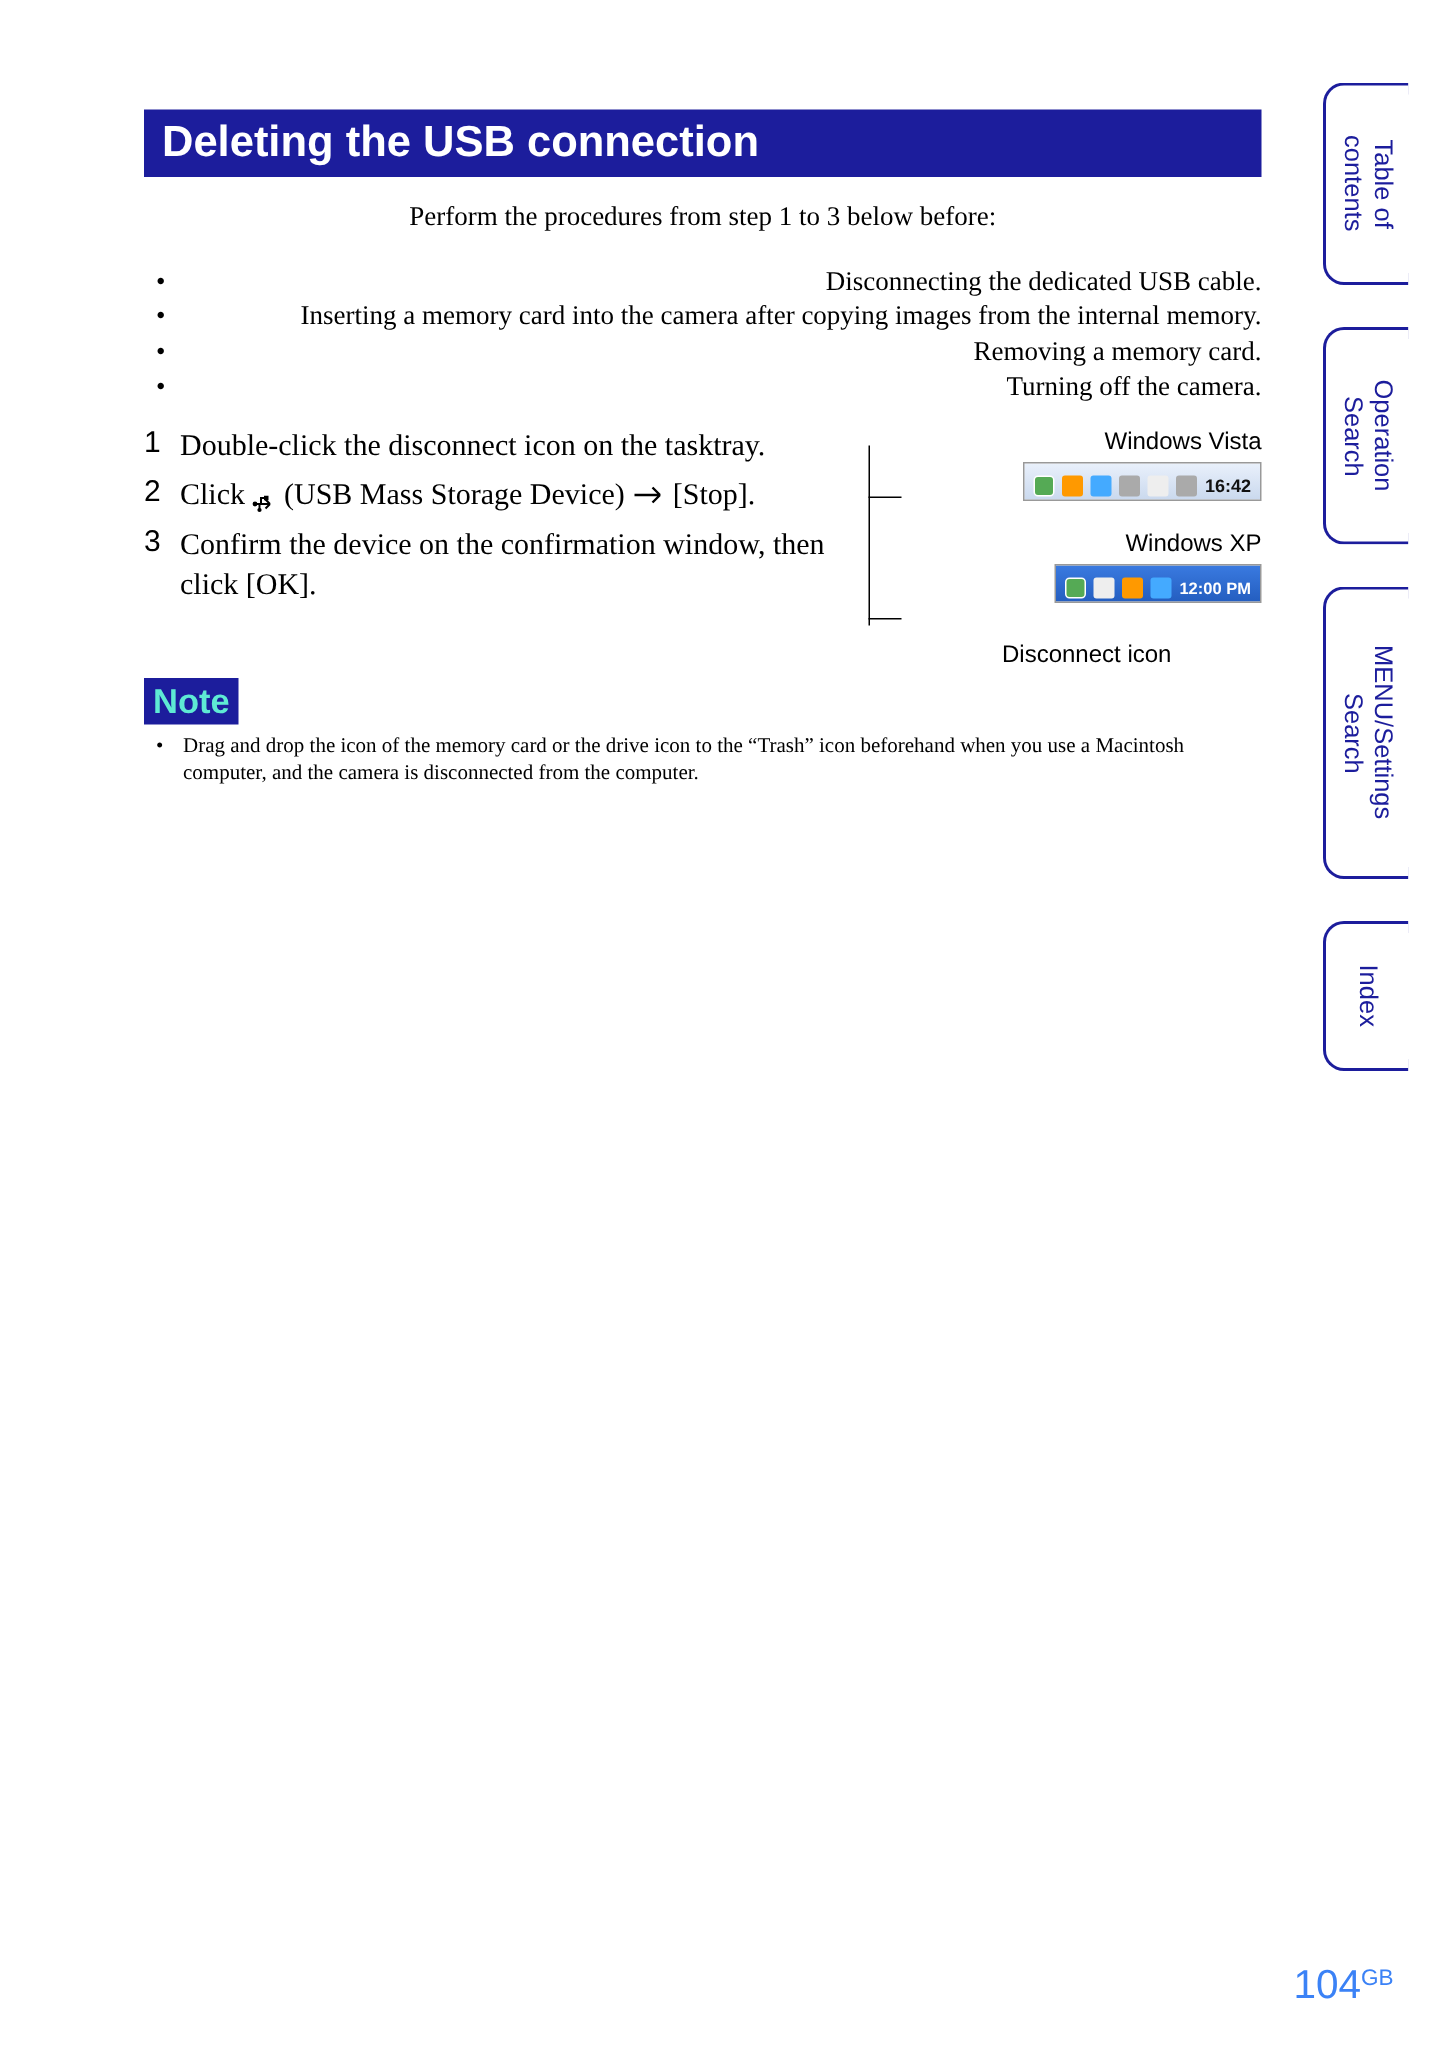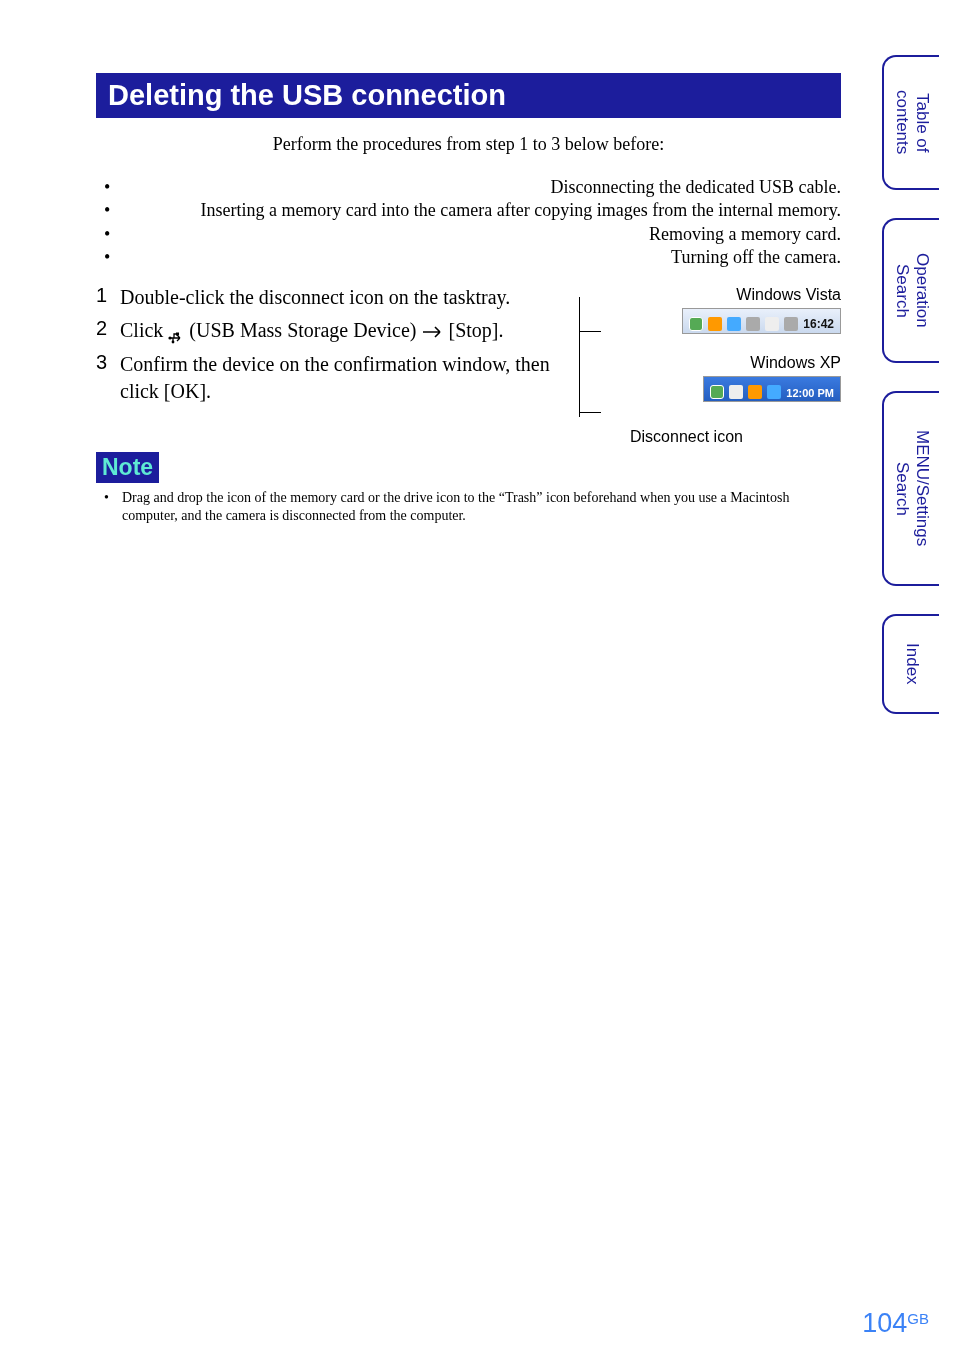--- a/index.html
+++ b/index.html
@@ -116,21 +116,21 @@
     }
     .tray-icon.green { background: #5a5; border: 1px solid #fff; border-radius: 3px; }
     .tray-icon.blue { background: #4af; }
     .tray-icon.orange { background: #f90; }
     .tray-icon.gray { background: #aaa; }
     .tray-icon.white { background: #eee; }
     .caption {
       font-family: Arial, sans-serif;
       font-size: 16px;
       text-align: left;
-      margin-left: 29px;
+      margin-left: 67px;
       margin-top: 6px;
     }
     .note-badge {
       display: inline-block;
       background: #1c1d9c;
       color: #5eead4;
       font-weight: bold;
       font-size: 23px;
       padding: 2px 6px;
       margin-top: 6px;

